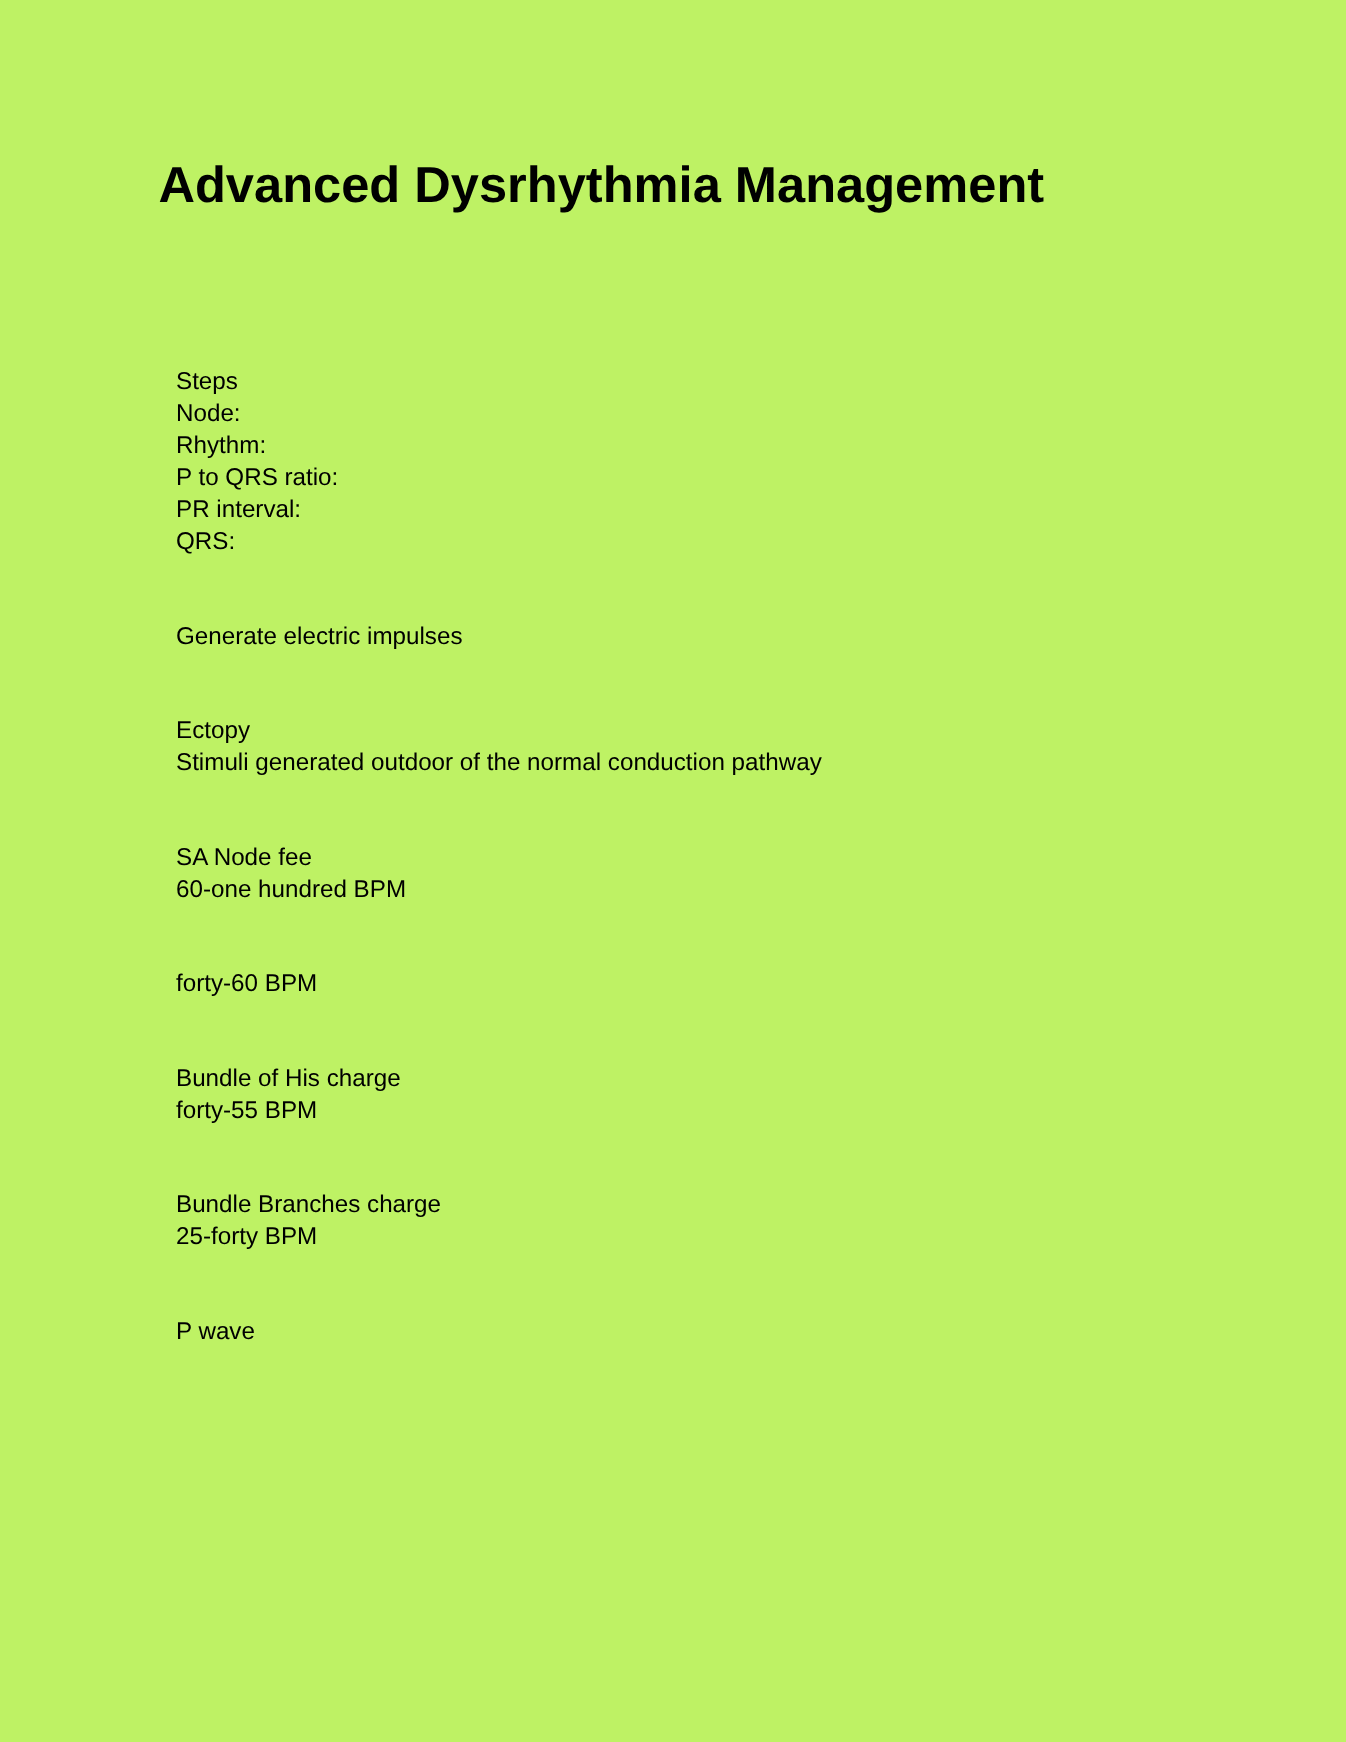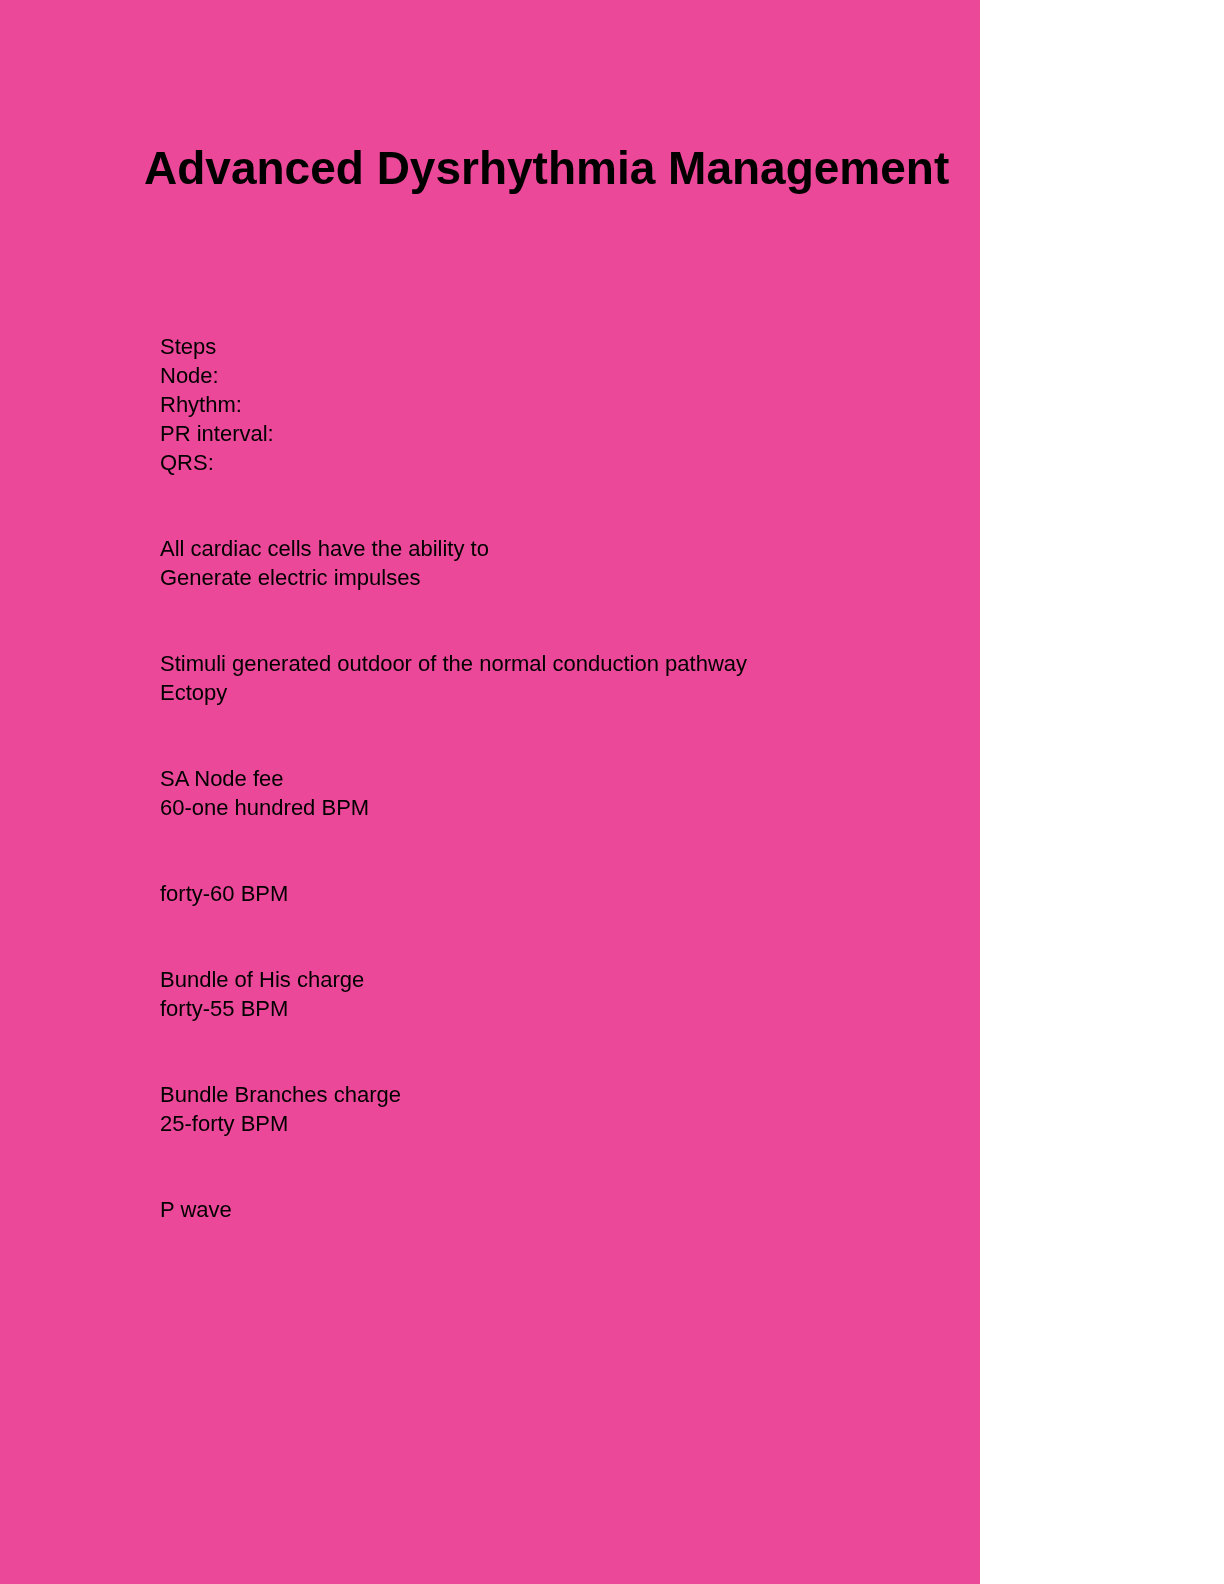--- a/index.html
+++ b/index.html
@@ -2,23 +2,23 @@
 <html><head>
 <meta charset="utf-8">
 <style>
   html, body {
     margin: 0;
     padding: 0;
     background: #ffffff;
   }
   .page {
     position: relative;
-    width: 980px;
+    width: 1224px;
     height: 1584px;
-    background: #ec4899;
+    background: #bef264;
     color: #000000;
     font-family: "Liberation Sans", "DejaVu Sans", sans-serif;
     box-sizing: border-box;
     padding: 141px 69px 0 144px;
     overflow: hidden;
   }
   .doc-title {
     margin: 0 0 137px 0;
     font-size: 46px;
     line-height: 54px;
@@ -40,32 +40,32 @@
 <body>
 
 <div class="page">
 
   <h1 class="doc-title">Advanced Dysrhythmia Management</h1>
 
   <div class="block">
     <p class="line">Steps</p>
     <p class="line">Node:</p>
     <p class="line">Rhythm:</p>
+    <p class="line">P to QRS ratio:</p>
     <p class="line">PR interval:</p>
     <p class="line">QRS:</p>
   </div>
 
   <div class="block">
-    <p class="line">All cardiac cells have the ability to</p>
     <p class="line">Generate electric impulses</p>
   </div>
 
   <div class="block">
+    <p class="line">Ectopy</p>
     <p class="line">Stimuli generated outdoor of the normal conduction pathway</p>
-    <p class="line">Ectopy</p>
   </div>
 
   <div class="block">
     <p class="line">SA Node fee</p>
     <p class="line">60-one hundred BPM</p>
   </div>
 
   <div class="block">
     <p class="line">forty-60 BPM</p>
   </div>

